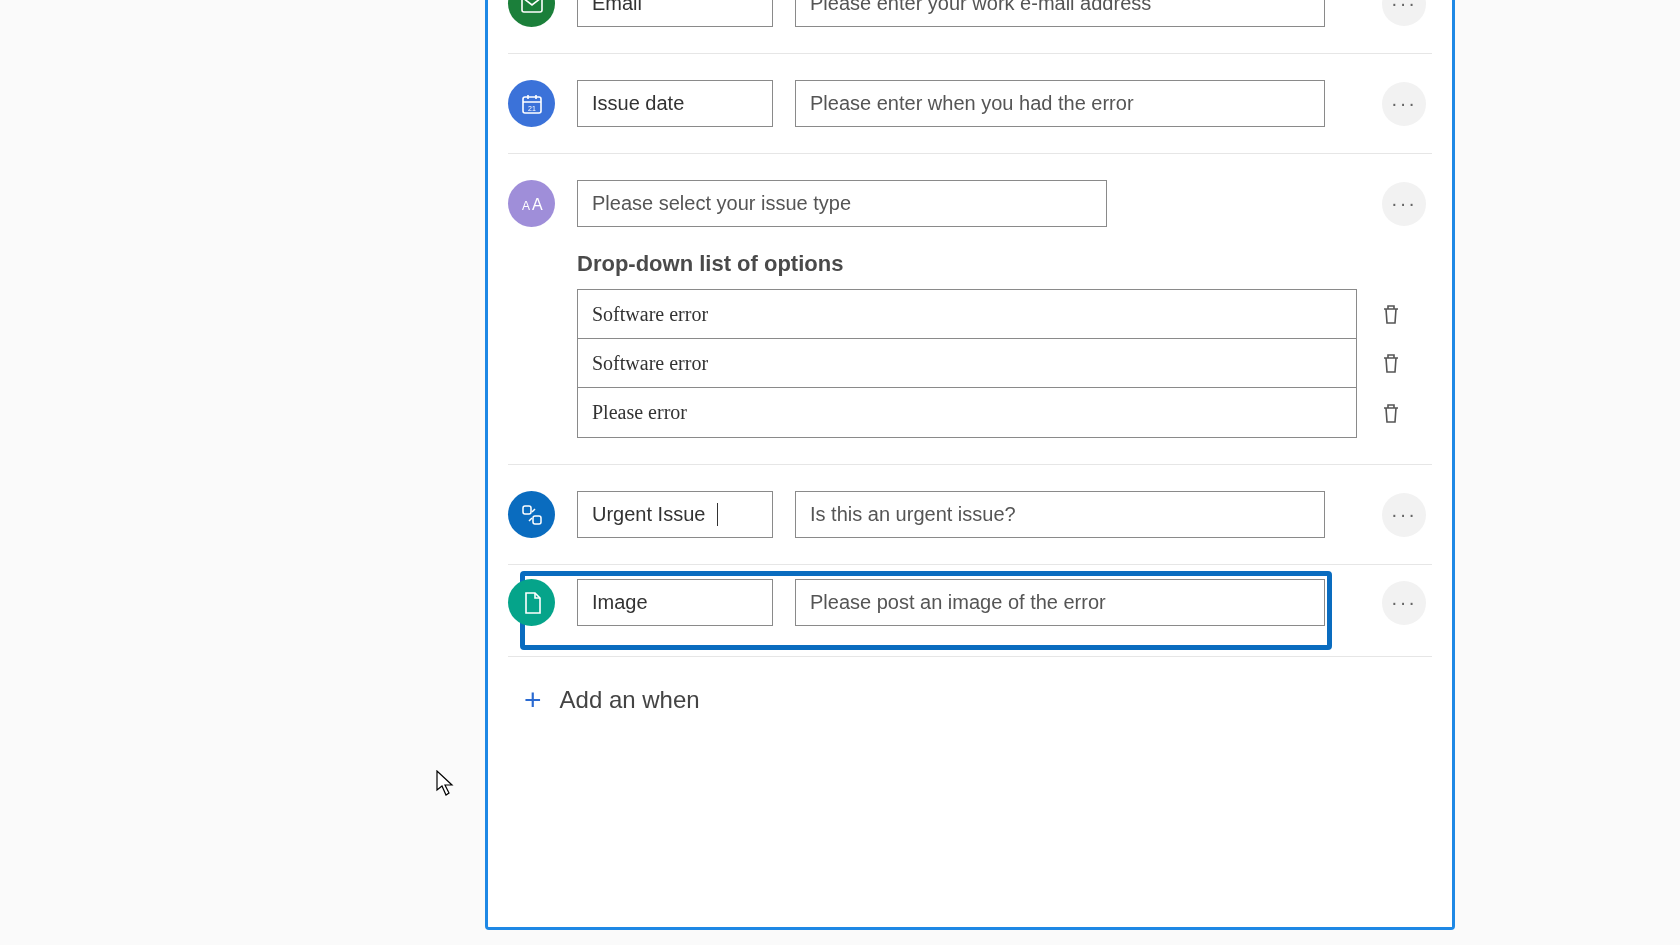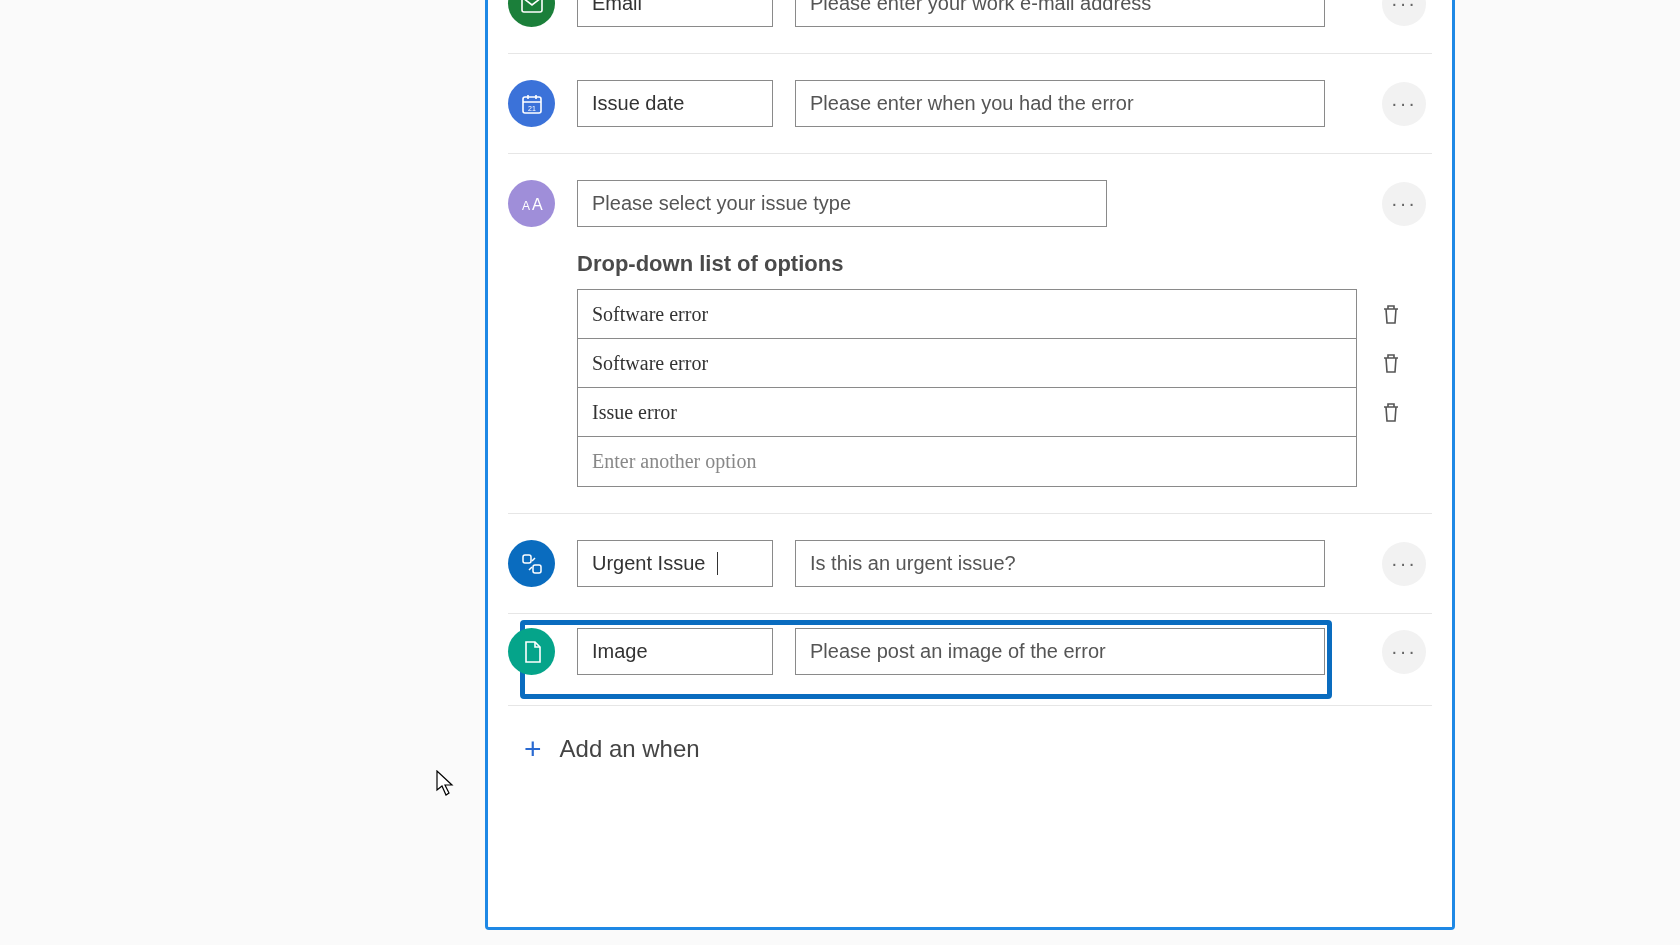--- a/index.html
+++ b/index.html
@@ -171,29 +171,26 @@
           </div>
           <div class="opt-row">
             <span>Software error</span>
             <div class="trash">
               <svg width="18" height="22" viewBox="0 0 18 22">
                   <path d="M2 6h14M6 6V3h6v3M4 6l1 14h8l1-14" fill="none" stroke="#555" stroke-width="1.6"></path>
                 </svg>
             </div>
           </div>
           <div class="opt-row">
-            <span>Issue error</span>
+            <span>Please error</span>
             <div class="trash">
               <svg width="18" height="22" viewBox="0 0 18 22">
                   <path d="M2 6h14M6 6V3h6v3M4 6l1 14h8l1-14" fill="none" stroke="#555" stroke-width="1.6"></path>
                 </svg>
             </div>
-          </div>
-          <div class="opt-row ph">
-            <span>Enter another option</span>
           </div>
         </div>
       </div>
     </div>
 
     <div class="row">
       <div class="row-top">
         <div class="badge yn">
           <svg width="24" height="24" viewBox="0 0 24 24">
               <rect x="3" y="3" width="8" height="8" rx="2" fill="none" stroke="#fff" stroke-width="1.5"></rect>

